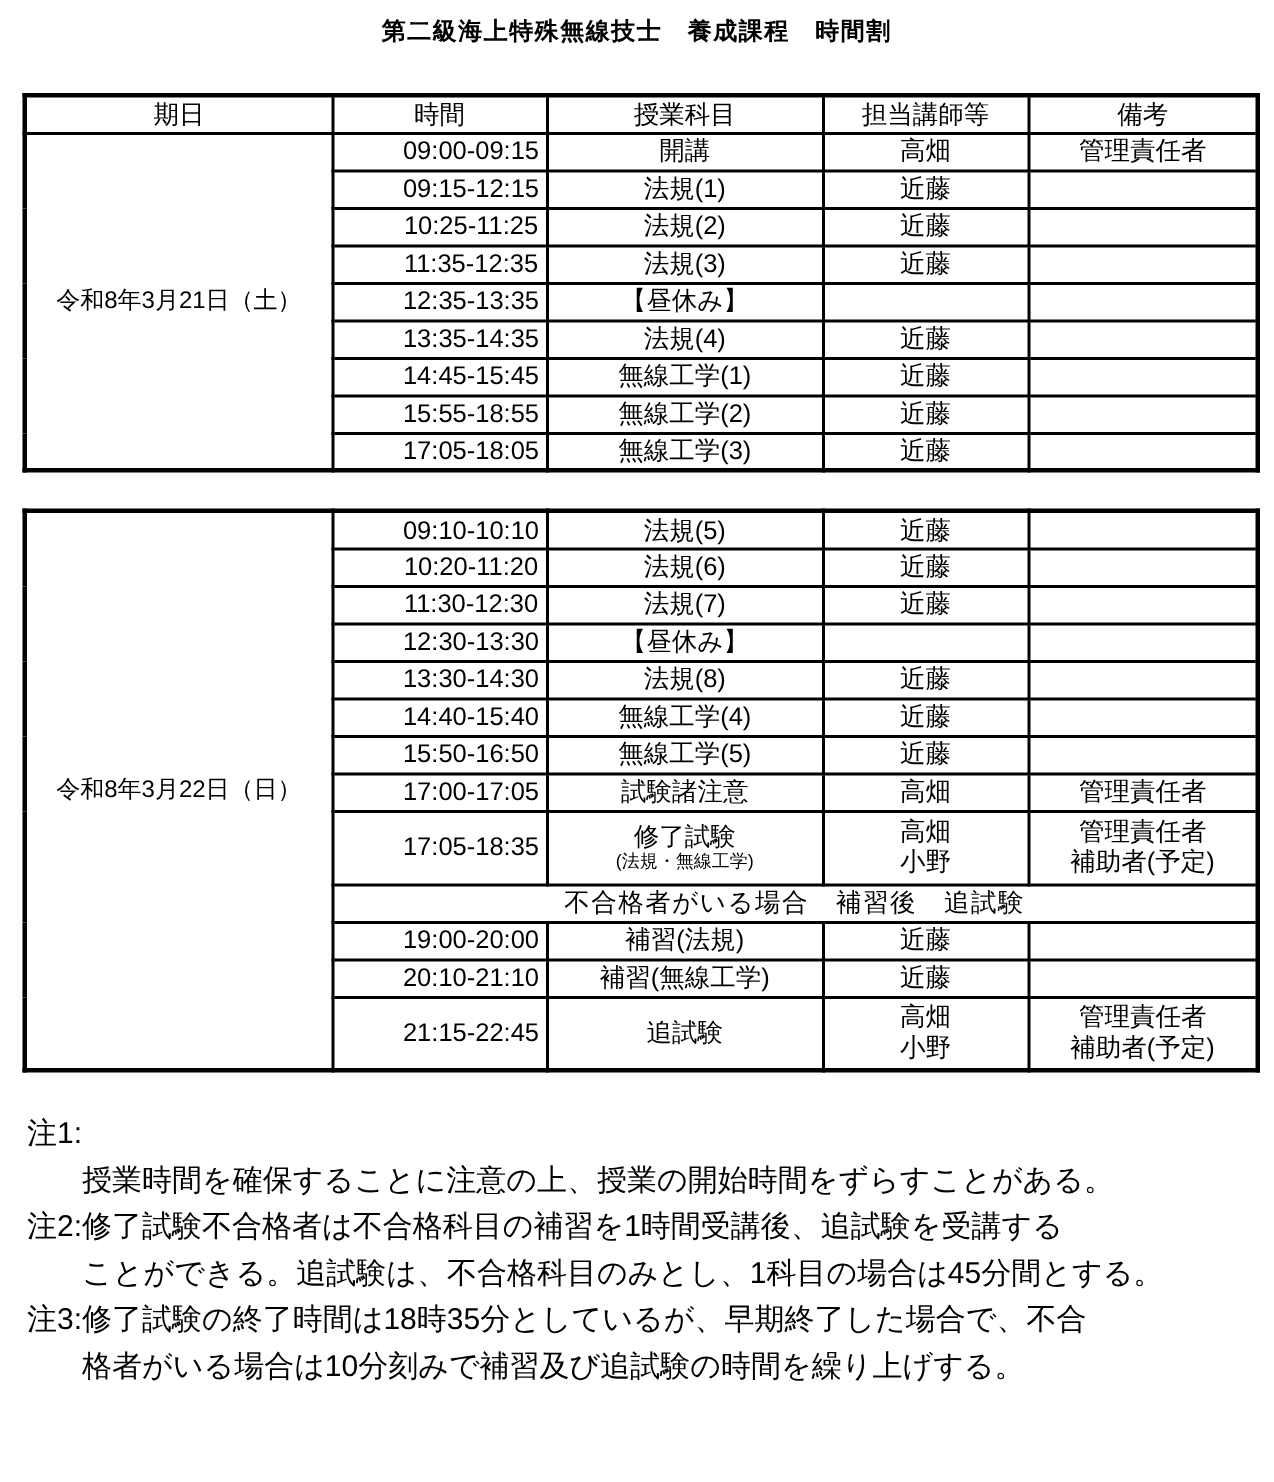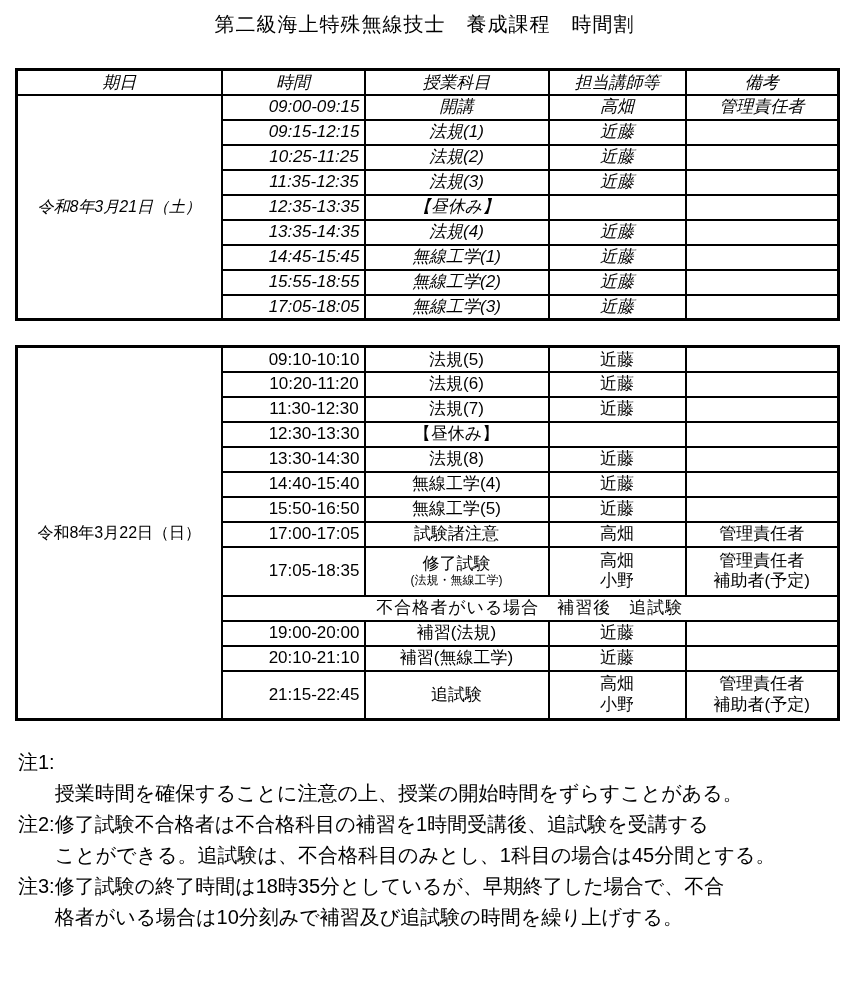--- a/index.html
+++ b/index.html
@@ -7,43 +7,43 @@
     margin: 0; padding: 0;
     width: 849px; height: 988px;
     background: #ffffff;
     color: #000000;
     font-family: "Liberation Sans", sans-serif;
   }
   .page { position: relative; width: 849px; height: 988px; overflow: hidden; }
   .title {
     margin: 11px 0 0 0;
     text-align: center;
-    font-size: 20px;
-    font-weight: normal;
+    font-size: 16px;
+    font-weight: bold;
     letter-spacing: 1px;
   }
   table.tt {
     border-collapse: collapse;
     table-layout: fixed;
     width: 822px;
     margin-left: 15px;
     border: 3px solid #000;
   }
   .tt th, .tt td {
     border: 2px solid #000;
     padding: 0 2px;
     text-align: center;
     vertical-align: middle;
     font-size: 17px;
     font-weight: normal;
     line-height: 1.25;
     overflow: hidden;
     white-space: nowrap;
   }
-  .t1 { margin-top: 30px; font-style: italic; }
+  .t1 { margin-top: 30px; }
   .t2 { margin-top: 24px; }
   tr.hrow th { height: 25px; font-size: 17px; }
   tr.r  > td { height: 25px; }
   tr.rt > td { height: 49px; }
   td.datecell { font-size: 16px; }
   td.timec { font-size: 17px; padding-left: 44px; }
   .subline { line-height: 1.2; }
   .subsmall { font-size: 12px; line-height: 1.15; }
   tr.noticer > td { font-size: 17px; letter-spacing: 1px; }
   .notes {

